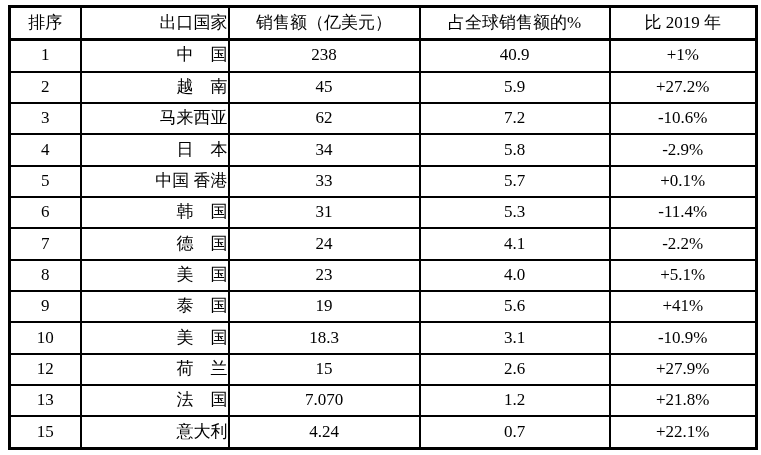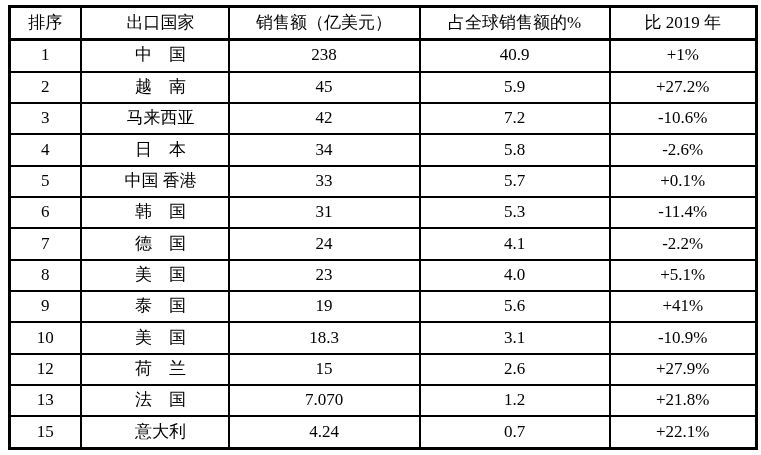--- a/index.html
+++ b/index.html
@@ -36,21 +36,21 @@
     padding: 0;
     line-height: 1.1;
     white-space: nowrap;
     overflow: hidden;
   }
   thead th {
     border-bottom: 3px solid #000000;
     height: 30px;
   }
   td.col1, th.col1 {
-    text-align: center;
+    text-align: right;
     padding-left: 12px;
   }
 </style>
 </head>
 <body>
 
 <div class="page">
   <table class="data-table">
     <colgroup>
       <col style="width:71px">
@@ -79,30 +79,30 @@
         <tr>
           <td class="col0">2</td>
           <td class="col1">越　南</td>
           <td class="col2">45</td>
           <td class="col3">5.9</td>
           <td class="col4">+27.2%</td>
         </tr>
         <tr>
           <td class="col0">3</td>
           <td class="col1">马来西亚</td>
-          <td class="col2">42</td>
+          <td class="col2">62</td>
           <td class="col3">7.2</td>
           <td class="col4">-10.6%</td>
         </tr>
         <tr>
           <td class="col0">4</td>
           <td class="col1">日　本</td>
           <td class="col2">34</td>
           <td class="col3">5.8</td>
-          <td class="col4">-2.6%</td>
+          <td class="col4">-2.9%</td>
         </tr>
         <tr>
           <td class="col0">5</td>
           <td class="col1">中国 香港</td>
           <td class="col2">33</td>
           <td class="col3">5.7</td>
           <td class="col4">+0.1%</td>
         </tr>
         <tr>
           <td class="col0">6</td>

